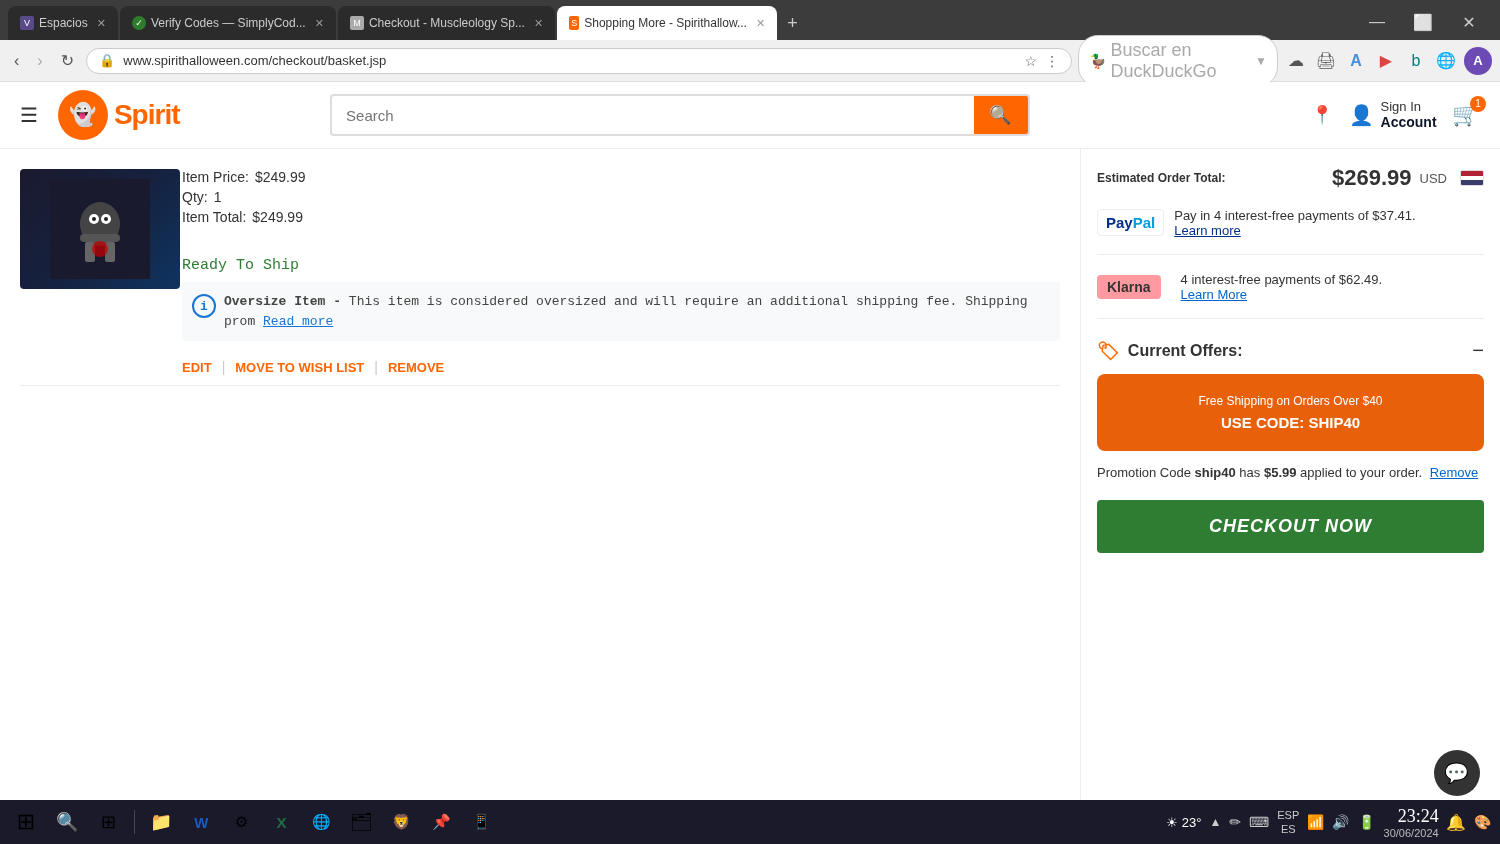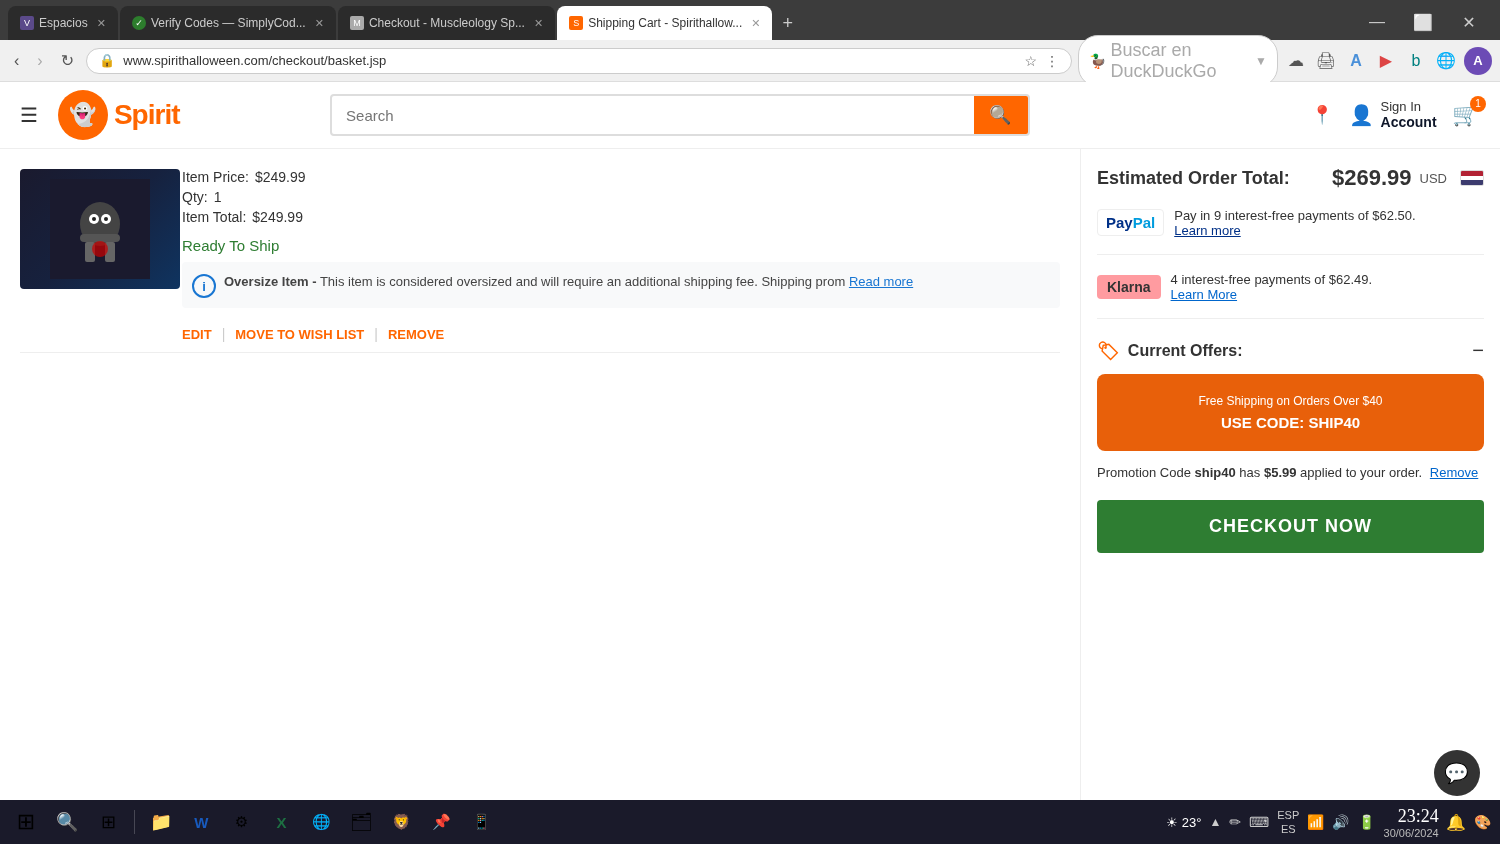--- a/index.html
+++ b/index.html
@@ -60,55 +60,55 @@
     .shipping-section { padding: 8px 0; }
     .ready-to-ship { color: #2e7d32; font-size: 15px; font-weight: 500; margin-bottom: 8px; }
     .oversize-info { display: flex; align-items: flex-start; gap: 8px; background: #f8f9fa; border-radius: 4px; padding: 10px; }
     .info-icon { width: 24px; height: 24px; border-radius: 50%; border: 2px solid #1976d2; color: #1976d2; display: flex; align-items: center; justify-content: center; font-size: 13px; font-weight: bold; flex-shrink: 0; margin-top: 2px; }
     .oversize-text { font-size: 13px; color: #444; line-height: 1.5; }
     .read-more-link { color: #1976d2; text-decoration: underline; cursor: pointer; }
 
     
     .right-panel { width: 420px; flex-shrink: 0; border-left: 1px solid #eee; padding: 16px; overflow-y: auto; }
     .order-total-row { display: flex; justify-content: space-between; align-items: center; margin-bottom: 16px; }
-    .order-total-label { font-size: 18px; font-weight: 600; color: #333; }
+    .order-total-label { font-size: 12px; font-weight: 600; color: #333; }
     .order-total-value { display: flex; align-items: center; gap: 8px; }
     .order-total-amount { font-size: 22px; font-weight: bold; color: #333; }
     .currency-flag { display: flex; align-items: center; gap: 13px; font-size: 13px; color: #555; }
     .flag-rect { width: 24px; height: 16px; background: linear-gradient(#b22234 0%, #b22234 33%, #fff 33%, #fff 66%, #3c3b6e 66%); border-radius: 2px; border: 1px solid #ddd; }
 
     .paypal-section { display: flex; align-items: center; gap: 10px; margin-bottom: 16px; padding-bottom: 16px; border-bottom: 1px solid #eee; }
     .paypal-logo { background: #fff; border: 1px solid #eee; border-radius: 4px; padding: 4px 8px; font-size: 15px; font-weight: bold; }
     .paypal-blue { color: #003087; }
     .paypal-sky { color: #009cde; }
     .paypal-text { font-size: 13px; color: #333; flex: 1; }
     .learn-more-link { color: #003087; text-decoration: underline; font-size: 13px; cursor: pointer; display: block; }
 
-    .klarna-section { display: flex; align-items: center; gap: 10px; margin-bottom: 20px; padding-bottom: 16px; border-bottom: 1px solid #eee; }
+    .klarna-section { display: flex; align-items: center; gap: 20px; margin-bottom: 20px; padding-bottom: 16px; border-bottom: 1px solid #eee; }
     .klarna-logo { background: #ff9ba0; border-radius: 4px; padding: 4px 10px; font-size: 14px; font-weight: bold; color: #333; }
     .klarna-text { font-size: 13px; color: #333; flex: 1; }
     .klarna-learn-more { color: #0066cc; text-decoration: underline; font-size: 13px; cursor: pointer; display: block; }
 
     .current-offers { margin-bottom: 16px; }
     .offers-header { display: flex; align-items: center; justify-content: space-between; margin-bottom: 12px; }
     .offers-title { display: flex; align-items: center; gap: 8px; font-size: 16px; font-weight: 600; color: #333; }
     .tag-icon { color: #ff6600; font-size: 18px; }
     .collapse-btn { background: none; border: none; font-size: 20px; cursor: pointer; color: #333; }
 
     .promo-box { background: #e8600a; border-radius: 8px; padding: 20px; text-align: center; color: #fff; margin-bottom: 12px; }
     .promo-title { font-size: 18px; font-weight: bold; margin-bottom: 12px; color: #fff; }
     .promo-desc { font-size: 12px; margin-bottom: 6px; color: #fff; }
     .promo-code { font-size: 15px; font-weight: bold; color: #fff; }
     .promo-code span { font-weight: 900; }
 
     .promo-applied { font-size: 13px; color: #333; margin-bottom: 16px; line-height: 1.6; }
     .promo-applied strong { font-weight: bold; }
     .remove-link { color: #0066cc; text-decoration: underline; cursor: pointer; }
 
-    .checkout-btn { width: 100%; background: #2e7d32; color: #fff; border: none; padding: 16px; font-size: 18px; font-weight: bold; border-radius: 4px; cursor: pointer; text-transform: uppercase; letter-spacing: 1px; }
+    .checkout-btn { width: 100%; background: #2e7d32; color: #fff; border: none; padding: 16px; font-size: 18px; font-weight: bold; border-radius: 4px; cursor: pointer; text-transform: uppercase; letter-spacing: 1px; font-style: italic; }
 
     .chat-bubble { position: fixed; bottom: 60px; right: 20px; width: 46px; height: 46px; background: #333; border-radius: 50%; display: flex; align-items: center; justify-content: center; color: #fff; font-size: 20px; cursor: pointer; }
 
     
     .taskbar { position: fixed; bottom: 0; width: 1500px; height: 44px; background: #1a1a2a; display: flex; align-items: center; padding: 0 8px; gap: 4px; z-index: 1000; }
     .taskbar-item { display: flex; align-items: center; justify-content: center; width: 36px; height: 36px; border-radius: 4px; cursor: pointer; font-size: 18px; }
     .taskbar-start { font-size: 22px; }
     .taskbar-sep { width: 1px; height: 24px; background: rgba(255,255,255,0.2); margin: 0 4px; }
     .taskbar-right { margin-left: auto; display: flex; align-items: center; gap: 8px; color: #fff; font-size: 12px; }
     .taskbar-time { text-align: right; }
@@ -133,21 +133,21 @@
       <span>Verify Codes — SimplyCod...</span>
       <span style="margin-left:4px;color:#999;font-size:11px;">✕</span>
     </div>
     <div class="tab" style="background:#2b2b2b; color:#ccc; border-radius:8px 8px 0 0; padding:6px 12px; font-size:12px; display:flex; align-items:center; gap:5px;">
       <span style="width:14px;height:14px;background:#aaa;border-radius:2px;display:flex;align-items:center;justify-content:center;font-size:9px;color:#fff;">M</span>
       <span>Checkout - Muscleology Sp...</span>
       <span style="margin-left:4px;color:#999;font-size:11px;">✕</span>
     </div>
     <div class="tab active" style="background:#fff; color:#333; border-radius:8px 8px 0 0; padding:6px 12px; font-size:12px; display:flex; align-items:center; gap:5px;">
       <span style="width:14px;height:14px;background:#ff6600;border-radius:2px;display:flex;align-items:center;justify-content:center;font-size:9px;color:#fff;">S</span>
-      <span>Shipping Cart - Spirithallow...</span>
+      <span>Shopping More - Spirithallow...</span>
       <span style="margin-left:4px;color:#999;font-size:11px;">✕</span>
     </div>
     <button class="tab-new">+</button>
     <div style="margin-left:auto; display:flex;">
       <button class="win-btn">—</button>
       <button class="win-btn">⬜</button>
       <button class="win-btn close">✕</button>
     </div>
   </div>
 
@@ -237,21 +237,21 @@
           </div>
           <div class="item-price-row">
             <span class="price-label">Qty:</span>
             <span class="price-value">1</span>
           </div>
           <div class="item-price-row">
             <span class="price-label">Item Total:</span>
             <span class="price-value">$249.99</span>
           </div>
 
-          <div class="shipping-section" style="margin-top:4px;">
+          <div class="shipping-section" style="margin-top:24px;font-family:Liberation Mono, monospace;">
             <div class="ready-to-ship">Ready To Ship</div>
             <div class="oversize-info">
               <div class="info-icon">i</div>
               <div class="oversize-text">
                 <strong>Oversize Item -</strong>
                 <span> This item is considered oversized and will require an additional shipping fee. Shipping prom</span>
                 <a class="read-more-link">Read more</a>
               </div>
             </div>
           </div>
@@ -279,21 +279,21 @@
           </div>
         </div>
       </div>
 
       
       <div class="paypal-section">
         <div class="paypal-logo">
           <span class="paypal-blue">Pay</span><span class="paypal-sky">Pal</span>
         </div>
         <div>
-          <span class="paypal-text">Pay in 9 interest-free payments of $62.50.</span>
+          <span class="paypal-text">Pay in 4 interest-free payments of $37.41.</span>
           <a class="learn-more-link">Learn more</a>
         </div>
       </div>
 
       
       <div class="klarna-section">
         <div class="klarna-logo">Klarna</div>
         <div>
           <span class="klarna-text">4 interest-free payments of $62.49.</span>
           <a class="klarna-learn-more">Learn More</a>

